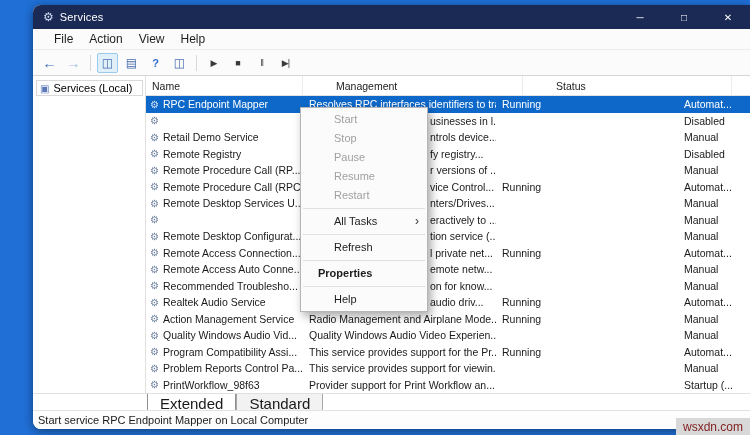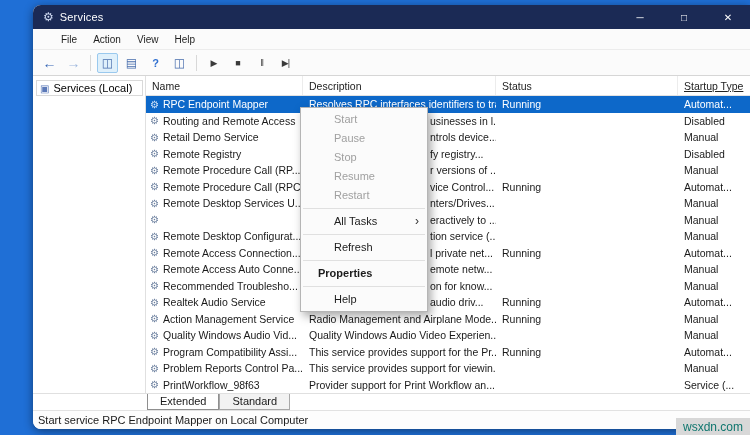--- a/index.html
+++ b/index.html
@@ -12,21 +12,21 @@
 
   .titlebar { height:24px; background:#1b2a55; color:#fff; display:flex; align-items:center;
               padding-left:10px; border-radius:8px 0 0 0; font-size:11px; flex:none; }
   .app-icon { font-size:12px; margin-right:6px; color:#cdd8f0; }
   .title-text { letter-spacing:.2px; }
   .caption { margin-left:auto; display:flex; height:100%; }
   .caption span { width:44px; display:flex; align-items:center; justify-content:center;
                   font-size:10px; color:#ffffff; }
 
   .menubar { height:21px; background:#fbfbfb; display:flex; align-items:center;
-             font-size:10px; color:#1e1e1e; padding-left:20px; flex:none;
+             font-size:12px; color:#1e1e1e; padding-left:13px; flex:none;
              border-bottom:1px solid #ececec; }
   .menu-item { padding:2px 8px; }
 
   .toolbar { height:26px; background:#fbfbfb; border-bottom:1px solid #d6d6d6;
              display:flex; align-items:center; padding-left:6px; gap:3px; flex:none; }
   .tb { width:21px; height:20px; display:flex; align-items:center; justify-content:center;
         color:#44506b; font-size:12px; border:1px solid transparent; border-radius:2px; }
   .tb.nav { color:#3565b5; font-size:14px; }
   .tb.dim { color:#9db7dd; }
   .tb.frame { color:#4a6fae; }
@@ -37,59 +37,59 @@
 
   .content { flex:1; display:flex; min-height:0; background:#fff; }
   .tree-panel { width:113px; border-right:1px solid #e0e0e0; padding:4px 2px 0 3px;
                 font-size:11px; flex:none; }
   .tree-item { display:flex; align-items:center; gap:4px; border:1px solid #d9d9d9;
                padding:1px 3px; background:#fff; white-space:nowrap; overflow:hidden; }
   .tree-icon { color:#5b79b8; font-size:10px; }
 
   .list-panel { flex:1; display:flex; flex-direction:column; min-width:0; }
   .list-header { display:flex; height:20px; border-bottom:1px solid #e2e2e2;
-                 font-size:10.5px; color:#222; flex:none; overflow:hidden; }
+                 font-size:10.5px; color:#222; flex:none; overflow:hidden;gap:27px; }
   .col { padding:0 6px; border-right:1px solid #ececec; display:flex; align-items:center;
          white-space:nowrap; overflow:hidden; flex:none; }
 
   .list-body { flex:1; overflow:hidden; }
   .row { display:flex; height:16.5px; align-items:center; font-size:10.5px; color:#1a1a1a;
          white-space:nowrap; }
   .row.selected { background:#0d68c9; color:#ffffff; }
   .cell { overflow:hidden; white-space:nowrap; flex:none; }
   .cname { width:157px; display:flex; align-items:center; gap:4px; padding-left:4px; }
   .gear { color:#6b7f9e; font-size:10px; flex:none; }
   .row.selected .gear { color:#d4e4f8; }
   .cdesc { width:193px; padding-left:6px; }
   .cdesc.covered { padding-left:127px; }
   .cstat { width:182px; padding-left:6px; }
   .cstart { flex:1 1 auto; padding-left:6px; }
 
   .tabs-row { height:17px; background:#ffffff; border-top:1px solid #e0e0e0;
               display:flex; align-items:flex-start; padding-left:114px; flex:none; }
-  .tab { font-size:11px; color:#1a1a1a; padding:1px 12px 2px 12px; background:#f2f2f2;
+  .tab { font-size:15px; color:#1a1a1a; padding:1px 12px 2px 12px; background:#f2f2f2;
          border:1px solid #a8a8a8; border-top:none; }
   .tab.active { background:#ffffff; border-color:#8f8f8f; }
 
   .statusbar { height:19px; background:#fdfdfd; border-top:1px solid #e2e2e2;
                font-size:11px; color:#1a1a1a; display:flex; align-items:center;
                padding-left:5px; flex:none; border-radius:0 0 0 8px;text-align:center; }
 
   .context-menu { position:absolute; left:300px; top:107px; width:128px;
                   background:#fbfbfb; border:1px solid #b5b5b5; padding:2px 0;
                   box-shadow:3px 4px 9px rgba(0,0,0,.35); z-index:20; font-size:11px; }
   .cmi { height:19px; line-height:19px; padding-left:33px; color:#1c1c1c; position:relative;
          white-space:nowrap; }
   .cmi.disabled { color:#a0a0a0; }
   .cmi.bold { font-weight:bold;padding-left:17px; }
   .subarrow { position:absolute; right:8px; top:0; font-size:12px; color:#333; }
   .menu-sep { height:1px; background:#e0e0e0; margin:3px 2px; }
 
   .watermark { position:absolute; right:0; bottom:0; height:17px; padding:0 7px;
-               background:#d8d8d8; color:#0f766e; font-size:12px; display:flex;
+               background:#d8d8d8; color:#7f1d1d; font-size:12px; display:flex;
                align-items:center; z-index:30; }
 </style>
 </head>
 <body>
 
 <div>
 
   <div class="window">
 
     <div class="titlebar">
@@ -128,38 +128,37 @@
       <div class="tree-panel">
         <div class="tree-item">
           <span class="tree-icon">▣</span>
           <span>Services (Local)</span>
         </div>
       </div>
 
       <div class="list-panel">
         <div class="list-header">
             <div class="col" style="width: 157px;">Name</div>
-            <div class="col" style="width: 193px;">Description</div>
+            <div class="col" style="width: 193px;">Management</div>
             <div class="col" style="width: 182px;">Status</div>
             <div class="col" style="flex: 1 1 auto; border-right: none; text-decoration: underline;">Startup Type</div>
           </div>
         <div class="list-body">
             <div class="row selected">
               <div class="cell cname">
                 <span class="gear">⚙</span>
                 <span>RPC Endpoint Mapper</span>
               </div>
               <div class="cell cdesc">Resolves RPC interfaces identifiers to tra...</div>
               <div class="cell cstat">Running</div>
               <div class="cell cstart">Automat...</div>
             </div>
             <div class="row">
               <div class="cell cname">
                 <span class="gear">⚙</span>
-                <span>Routing and Remote Access</span>
               </div>
               <div class="cell cdesc covered">usinesses in l...</div>
               <div class="cell cstat"></div>
               <div class="cell cstart">Disabled</div>
             </div>
             <div class="row">
               <div class="cell cname">
                 <span class="gear">⚙</span>
                 <span>Retail Demo Service</span>
               </div>
@@ -292,41 +291,41 @@
               <div class="cell cstat"></div>
               <div class="cell cstart">Manual</div>
             </div>
             <div class="row">
               <div class="cell cname">
                 <span class="gear">⚙</span>
                 <span>PrintWorkflow_98f63</span>
               </div>
               <div class="cell cdesc">Provider support for Print Workflow an...</div>
               <div class="cell cstat"></div>
-              <div class="cell cstart">Service (...</div>
+              <div class="cell cstart">Startup (...</div>
             </div>
           </div>
       </div>
     </div>
 
     <div class="tabs-row">
         <span class="tab active">Extended</span>
         <span class="tab">Standard</span>
       </div>
 
     <div class="statusbar">
       <span>Start service RPC Endpoint Mapper on Local Computer</span>
     </div>
 
   </div>
 
   <div class="context-menu">
       <div class="cmi disabled">Start</div>
+      <div class="cmi disabled">Stop</div>
       <div class="cmi disabled">Pause</div>
-      <div class="cmi disabled">Stop</div>
       <div class="cmi disabled">Resume</div>
       <div class="cmi disabled">Restart</div>
       <div class="menu-sep"></div>
       <div class="cmi">All Tasks<span class="subarrow">›</span></div>
       <div class="menu-sep"></div>
       <div class="cmi">Refresh</div>
       <div class="menu-sep"></div>
       <div class="cmi bold">Properties</div>
       <div class="menu-sep"></div>
       <div class="cmi">Help</div>

